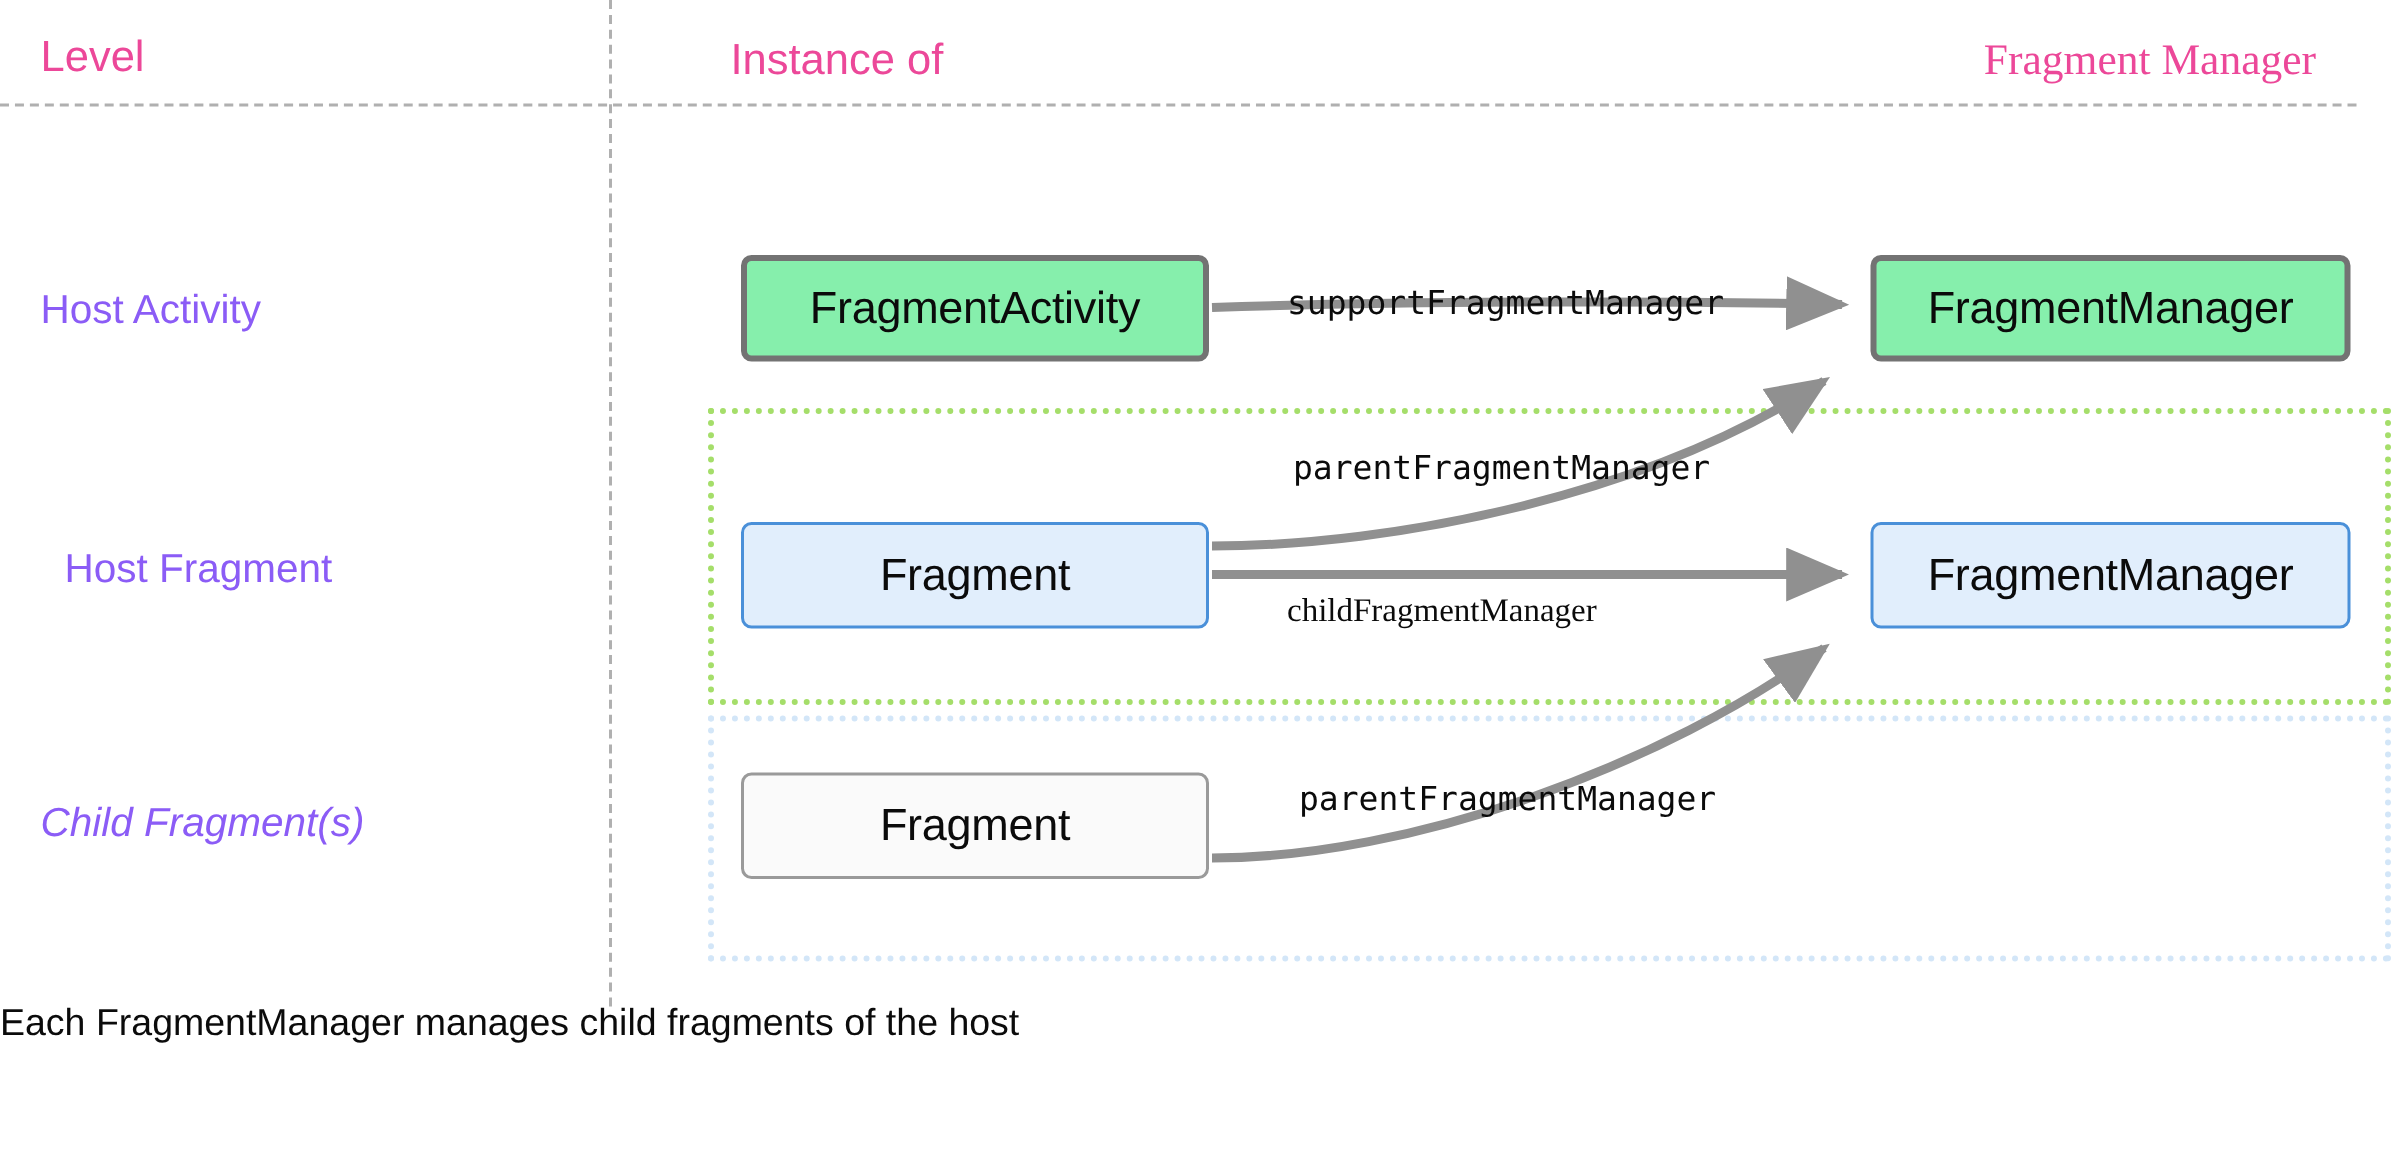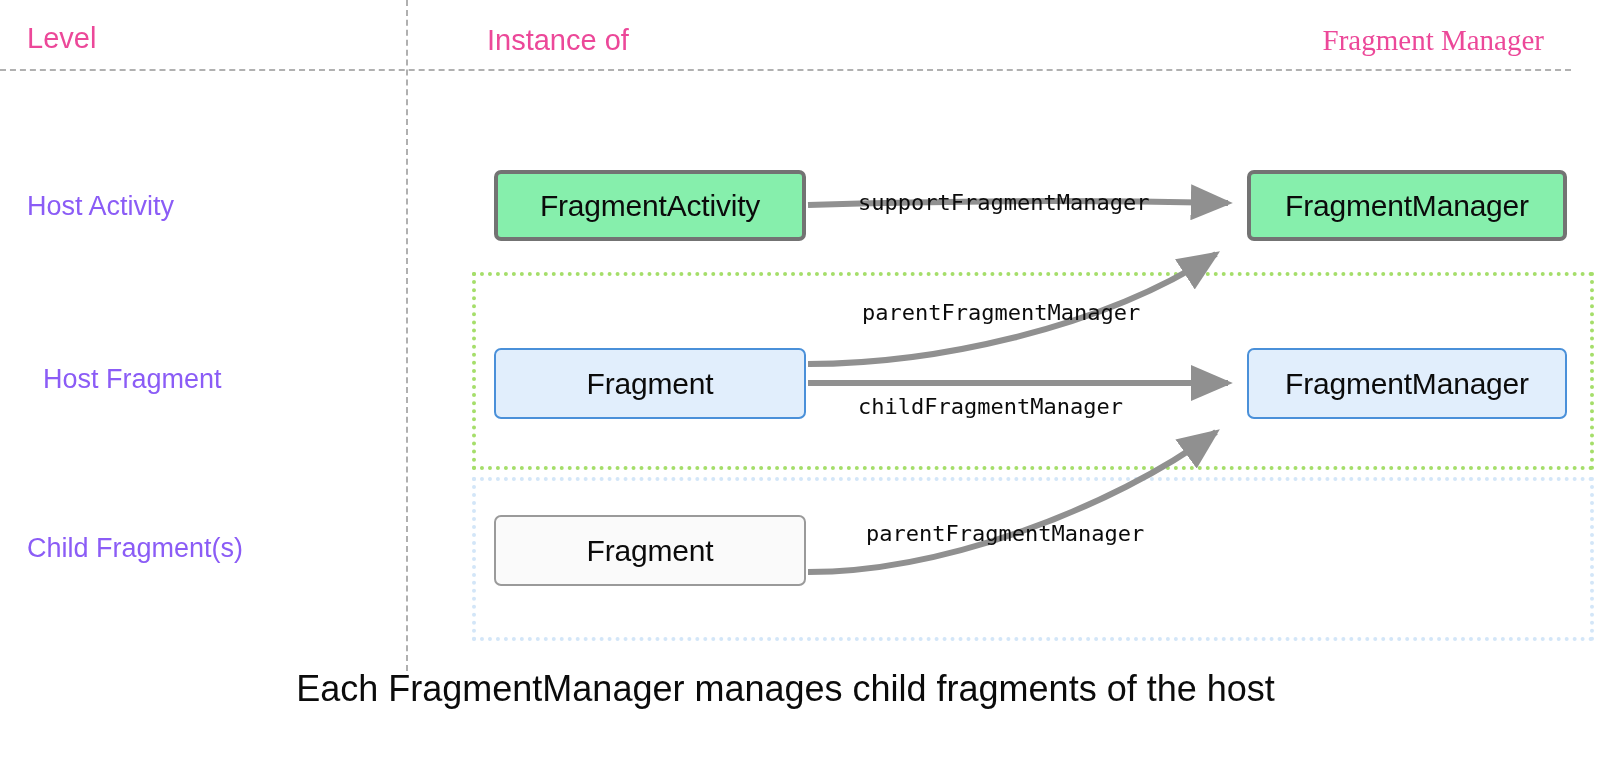--- a/index.html
+++ b/index.html
@@ -50,21 +50,21 @@
   
   .row-label {
     position: absolute;
     left: 27px;
     font-size: 27px;
     color: #8b5cf6;
     white-space: nowrap;
   }
   #label-host-activity  { top: 191px; }
   #label-host-fragment  { top: 364px; margin-left: 16px; }
-  #label-child-fragment { top: 533px; }
+  #label-child-fragment { top: 533px; font-style: italic; }
 
   
   .group-box {
     position: absolute;
     box-sizing: border-box;
   }
   #group-host-fragment {
     left: 472px;
     top: 272px;
     width: 1122px;
@@ -124,31 +124,31 @@
   
   .edge-label {
     position: absolute;
     font-family: "DejaVu Sans Mono", "Liberation Mono", monospace;
     font-size: 22px;
     color: #0b0b0b;
     white-space: nowrap;
   }
   #edge-label-support { left: 858px; top: 154px; margin-top: 36px; }
   #edge-label-parent1 { left: 862px; top: 300px; }
-  #edge-label-child   { left: 858px; top: 394px; }
+  #edge-label-child   { left: 858px; top: 394px; font-family: Liberation Serif, serif; }
   #edge-label-parent2 { left: 866px; top: 521px; }
 
   
   #caption {
     position: absolute;
     left: 0;
     top: 668px;
     width: 1571px;
-    text-align: center;
-    font-size: 36px;
+    text-align: left;
+    font-size: 25px;
     color: #0b0b0b;
     white-space: nowrap;
   }
 </style>
 </head>
 <body>
 
 <div id="canvas">
 
   <div class="h-divider"></div>

